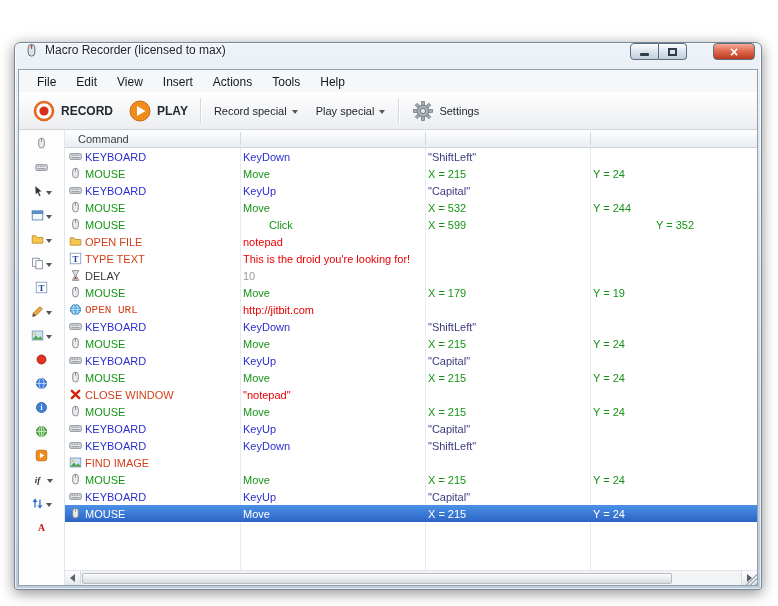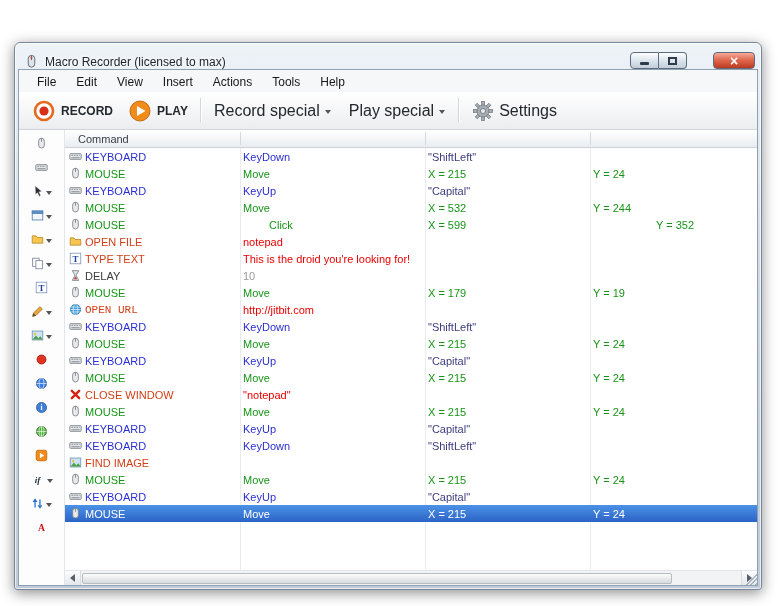--- a/index.html
+++ b/index.html
@@ -4,21 +4,21 @@
 <style>
   * { margin:0; padding:0; box-sizing:border-box; }
   html,body { width:778px; height:606px; background:#ffffff; font-family:"Liberation Sans",sans-serif; overflow:hidden; }
   body { position:relative; }
 
   .window { position:absolute; left:14px; top:42px; width:748px; height:548px;
     border:1px solid #77889a; border-radius:6px 6px 3px 3px;
     background:linear-gradient(#eef3f8,#cfd9e4 45%,#bfcbd9);
     box-shadow:0 3px 14px rgba(0,0,0,.45), inset 0 0 0 1px rgba(255,255,255,.65); }
 
-  .titlebar { height:26px; display:flex; align-items:flex-end; padding:0 6px 0 9px; }
+  .titlebar { height:26px; display:flex; align-items:flex-start; padding:0 6px 0 9px; }
   .title { font-size:12px; color:#20262e; margin-left:6px; flex:1; white-space:nowrap;
     text-shadow:0 0 4px #ffffff, 0 0 4px #ffffff; }
   .winbtns { display:flex; align-items:center; }
   .winbtn { height:17px; display:flex; align-items:center; justify-content:center;
     border:1px solid #5e6d7d; cursor:pointer; }
   .winbtn.min { width:29px; border-radius:4px 0 0 4px; background:linear-gradient(#fdfeff,#dfe7ee 45%,#c2cedb); }
   .winbtn.max { width:28px; border-left:none; border-radius:0 4px 4px 0; background:linear-gradient(#fdfeff,#dfe7ee 45%,#c2cedb); }
   .winbtn.close { width:42px; margin-left:26px; border-radius:4px;
     background:linear-gradient(#f6ab98,#e06a50 45%,#bc3a20); color:#fff; font-weight:bold; font-size:14px; line-height:1; }
   .min-glyph { width:9px; height:3px; background:#2e3c4c; border-radius:1px; margin-top:6px; }
@@ -26,21 +26,21 @@
 
   .client { position:absolute; left:3px; right:3px; top:26px; bottom:3px;
     background:#fff; border:1px solid #8ea0b2; display:flex; flex-direction:column; }
 
   .menubar { height:22px; background:#f5f7f9; display:flex; align-items:flex-end; padding-left:8px; }
   .menu-item { font-size:12px; color:#16181a; padding:3px 10px; cursor:default; }
 
   .toolbar { height:38px; background:linear-gradient(#ffffff,#ebedf0); border-bottom:1px solid #d0d4d9;
     display:flex; align-items:center; padding:0 6px; }
   .tb-big { display:flex; align-items:center; gap:6px; font-size:12px; font-weight:bold; color:#23282d; padding:4px 8px; cursor:pointer; }
-  .tb-small { display:flex; align-items:center; gap:5px; font-size:16px; color:#23282d; padding:4px 9px; cursor:pointer; }
+  .tb-small { display:flex; align-items:center; gap:5px; font-size:11px; color:#23282d; padding:4px 9px; cursor:pointer; }
   .tb-sep { width:1px; height:25px; background:#d4d7db; box-shadow:1px 0 0 #ffffff; margin:0 4px; }
   .caret { width:0; height:0; border-left:3px solid transparent; border-right:3px solid transparent; border-top:4px solid #555; margin-top:2px; }
   .tb-ic { display:inline-flex; }
 
   .main { flex:1; display:flex; min-height:0; }
   .side { width:46px; border-right:1px solid #e2e6ea; background:#fdfdfe; padding-top:3px; }
   .side-item { height:24px; display:flex; align-items:center; justify-content:center; gap:2px; cursor:pointer; }
   .side-caret { width:0; height:0; border-left:3px solid transparent; border-right:3px solid transparent; border-top:4px solid #555; }
 
   .grid { flex:1; position:relative; background:#fff; min-width:0; }

